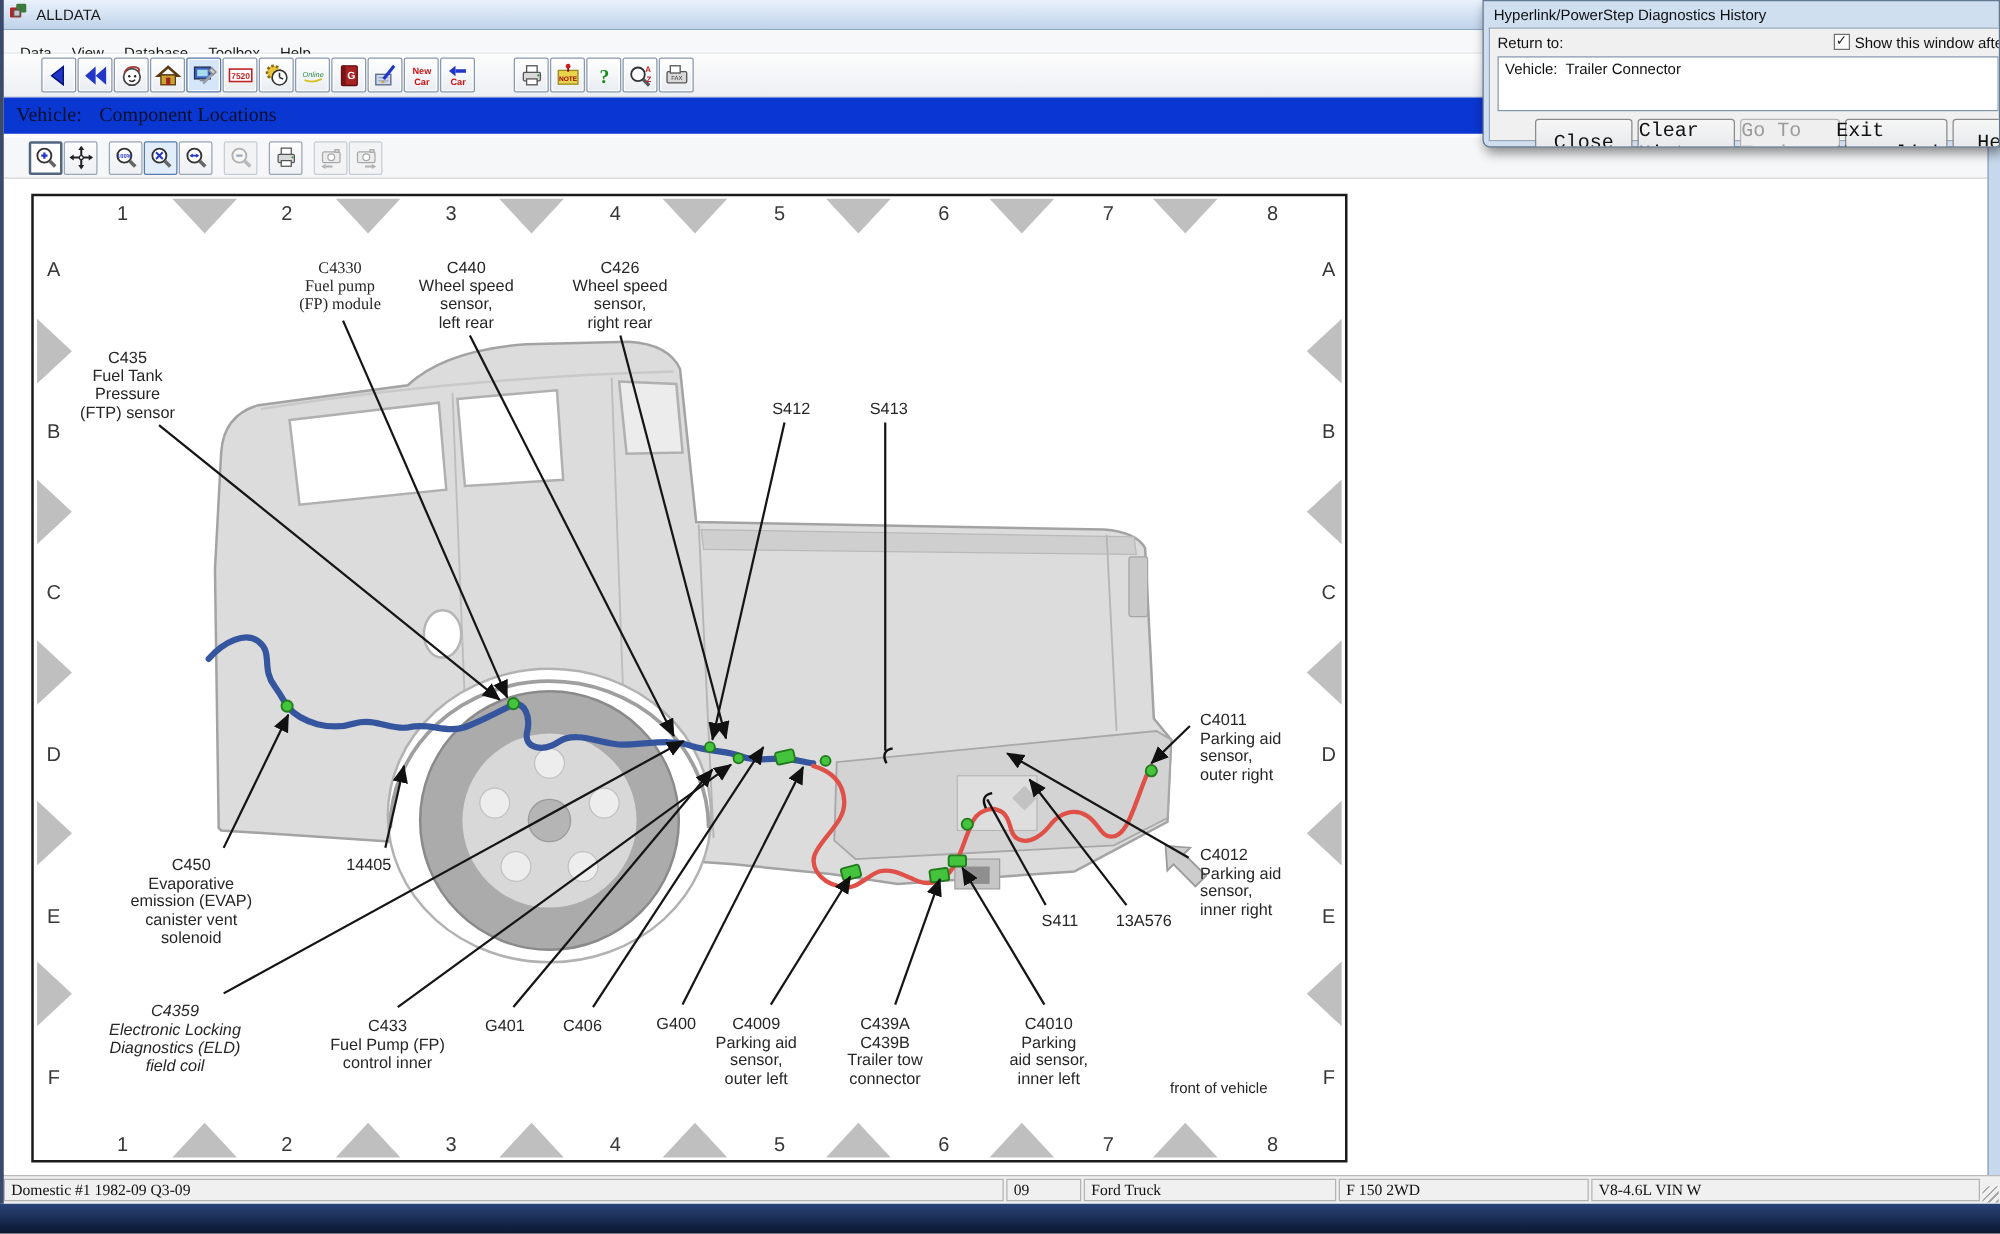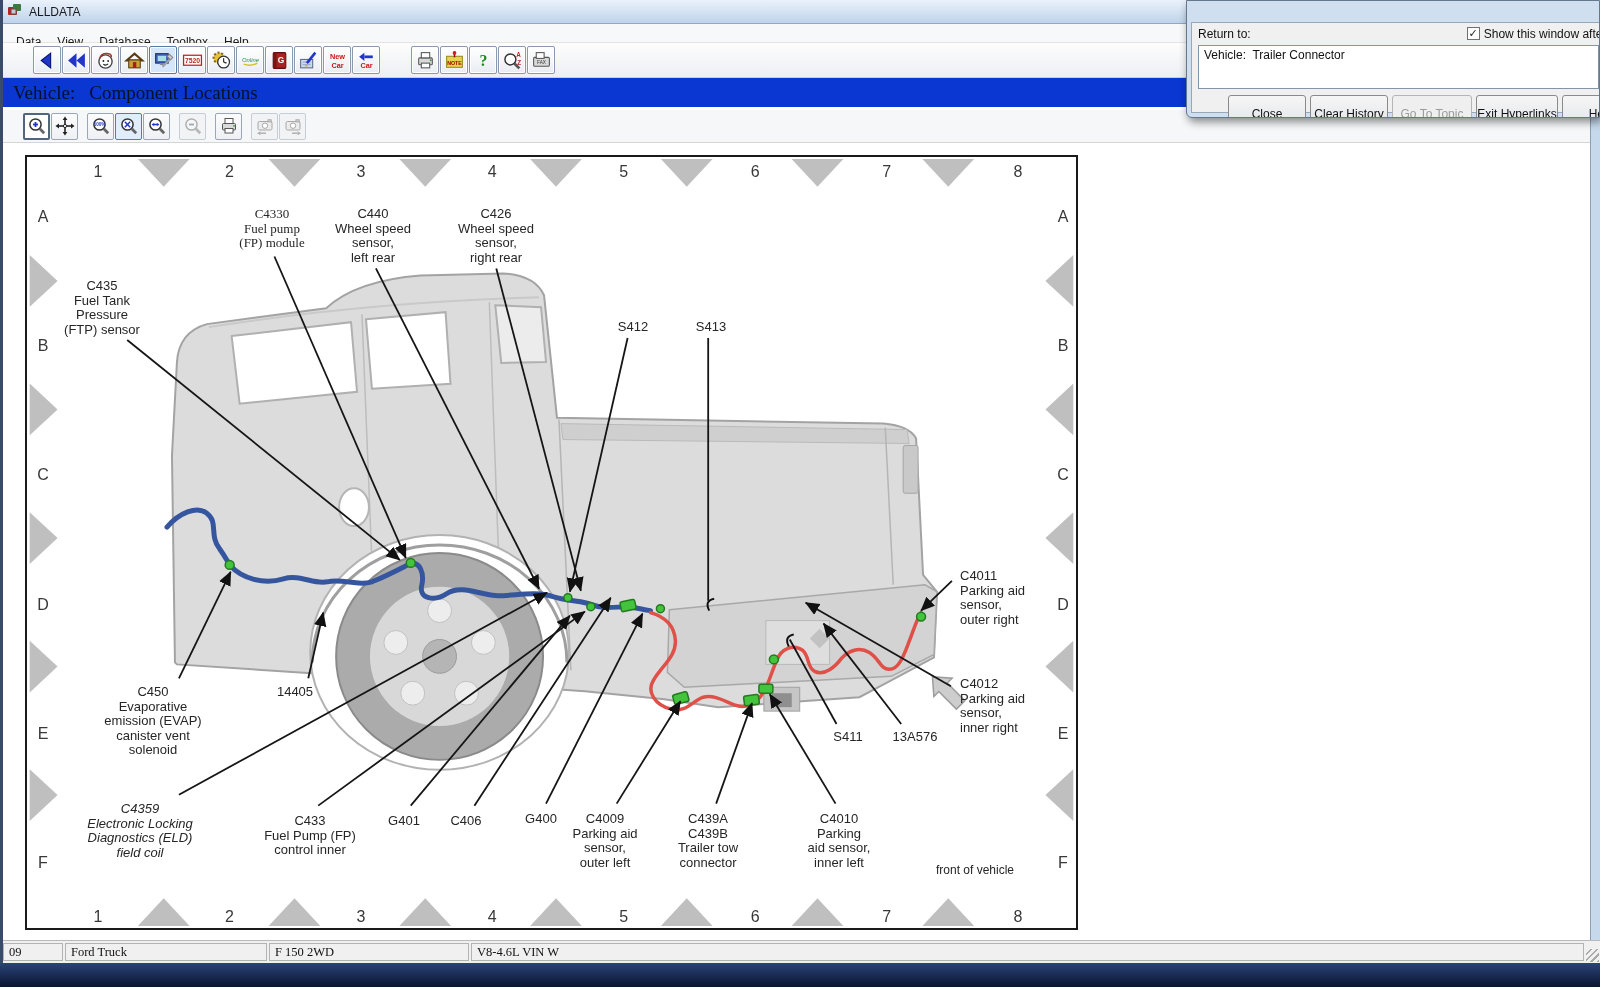--- a/index.html
+++ b/index.html
@@ -24,21 +24,21 @@
     background:linear-gradient(#fdfdfd,#eceff3);border-bottom:1px solid #c9ced6;
     display:flex;align-items:center;padding-left:30px;z-index:2;}
   .tb-btn{width:28px;height:28px;flex:none;border:1px solid #8a99ad;border-radius:2px;
     background:linear-gradient(#ffffff,#e9edf3);display:flex;align-items:center;
     justify-content:center;margin-right:1px;box-shadow:inset 0 0 0 1px #fff;}
   .tb-btn.pressed{background:#d6e6fa;border-color:#5a7aa8;}
   .tb-btn svg{width:21px;height:21px;}
   .tb-spacer{flex:none;}
   .bluebar{position:absolute;top:78px;left:3px;right:0;height:29px;background:var(--header-blue);
     display:flex;align-items:center;padding-left:10px;z-index:2;
-    font-family:"Liberation Serif",serif;font-size:19px;color:#06102e;}
+    font-family:"Liberation Serif",serif;font-size:16px;color:#06102e;}
   .bluebar .lbl{margin-right:14px;}
   .zoombar{position:absolute;top:110px;left:3px;right:0;height:33px;background:#f6f7f9;
     border-bottom:1px solid #d5d5d5;display:flex;align-items:center;padding-left:20px;z-index:2;}
   .zm-btn{width:27px;height:27px;flex:none;border:1px solid #9aa6b5;border-radius:2px;
     background:linear-gradient(#fcfcfc,#eef0f4);display:flex;align-items:center;
     justify-content:center;margin-right:1px;}
   .zm-btn svg{width:20px;height:20px;}
   .zm-btn.active{background:#ffffff;border:2px solid #52657e;}
   .zm-btn.pressed{background:#e2edfb;border-color:#5a7aa8;}
   .zm-btn.disabled{border-color:#c6cdd6;background:#f2f3f5;}
@@ -74,21 +74,21 @@
   .dialog-title{height:20px;font-size:12px;color:#101010;padding:4px 0 0 8px;}
   .dialog-body{position:absolute;left:4px;right:0;top:21px;bottom:4px;background:#f0f0f0;
     border:1px solid #98a8ba;border-right:none;padding:2px 0 0 6px;font-size:12px;color:#111;}
   .return-row{display:flex;align-items:center;height:17px;white-space:nowrap;}
   .checkbox{width:13px;height:13px;background:#fff;border:1px solid #707070;flex:none;
     margin:0 4px 0 216px;font-size:11px;line-height:11px;text-align:center;color:#222;}
   .historybox{background:#fff;border:1px solid #8296ab;height:44px;margin:3px 0 0 0;
     padding:1px 3px;overflow:hidden;}
   .hist-item{padding:1px 2px;white-space:pre;}
   .btn-row{display:flex;gap:4px;margin-top:6px;padding-left:30px;}
-  .dlg-btn{height:37px;flex:none;font-size:12px;font-family:Liberation Sans, sans-serif;
+  .dlg-btn{height:37px;flex:none;font-size:16px;font-family:Liberation Mono, monospace;
     background:linear-gradient(#f6f6f6,#e0e2e6);border:1px solid #8a8a8a;border-radius:3px;
     display:flex;align-items:center;justify-content:center;color:#111;}
   .dlg-btn.disabled{color:#9b9b9b;border-color:#b5b5b5;background:#efefef;}
 </style>
 </head>
 <body style="--header-blue: #0a36d2; --wire-blue: #35569e; --wire-red: #df5048; --conn-green: #44c33c; --tri-gray: #bfbfbf; --navy: #0a1530;">
 
 <div class="titlebar">
   <span><svg viewBox="0 0 16 16">
         <rect x="1" y="5" width="9" height="8" rx="1" fill="#b82222"></rect>
@@ -611,30 +611,34 @@
         </div>
       </div>
   </div>
 </div>
 
 <div class="right-border"></div>
 <div class="leftedge"></div>
 
 <div class="statusbar">
   <span id="status-cells" style="display:flex;flex:1">
+      <span class="status-cell" style="width: 800px;">Domestic #1 1982-09 Q3-09</span>
       <span class="status-cell" style="width: 60px;">09</span>
       <span class="status-cell" style="width: 202px;">Ford Truck</span>
       <span class="status-cell" style="width: 200px;">F 150 2WD</span>
       <span class="status-cell" style="flex: 1 1 0%;">V8-4.6L VIN W</span>
     </span>
   <span class="grip"></span>
 </div>
 <div class="navybar"></div>
 
 <div class="dialog">
+  <div class="dialog-title">
+    <span>Hyperlink/PowerStep Diagnostics History</span>
+  </div>
   <div class="dialog-body">
     <div class="return-row">
       <span>Return to:</span>
       <span class="checkbox">✓</span>
       <span>Show this window after I select a hype</span>
     </div>
     <div class="historybox" id="history-list">
         <div class="hist-item">Vehicle:  Trailer Connector</div>
       </div>
     <div class="btn-row" id="dialog-buttons">

